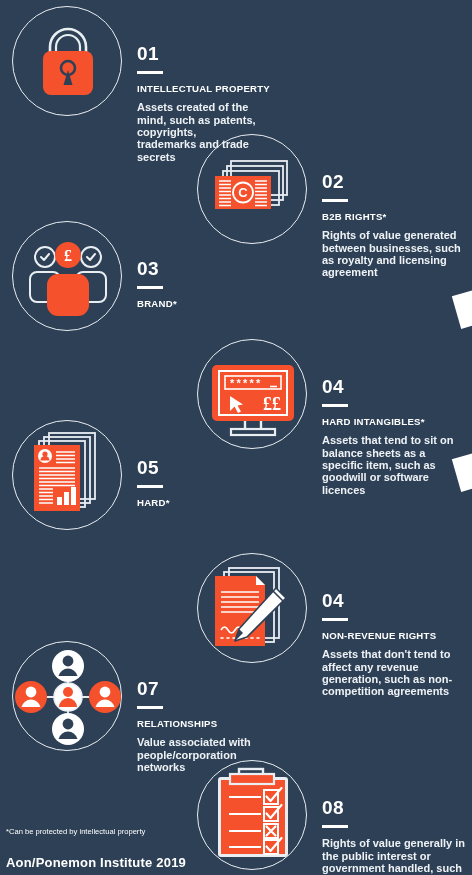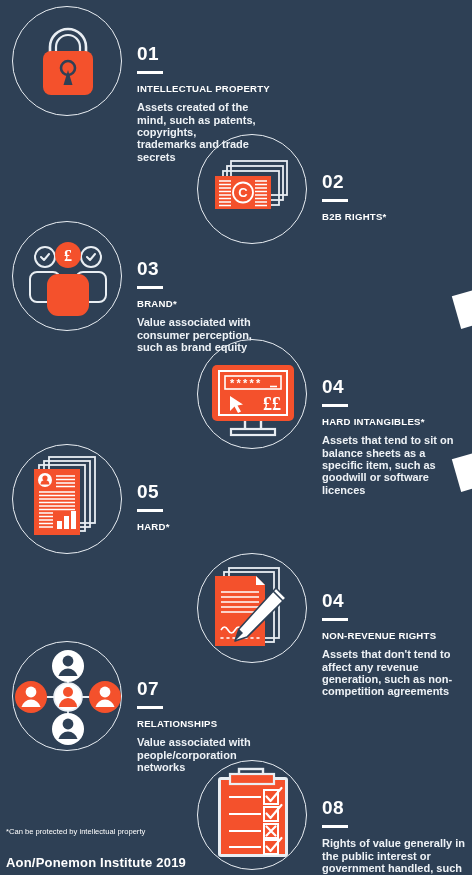--- a/index.html
+++ b/index.html
@@ -117,20 +117,21 @@
             <line x1="57" y1="63.5" x2="69" y2="63.5"></line>
           <line x1="57" y1="67" x2="69" y2="67"></line>
             <line x1="57" y1="70.5" x2="69" y2="70.5"></line>
         </g>
       </svg>
     </div>
     <div class="text-wrap">
       <div class="num">02</div>
       <div class="rule"></div>
       <div class="ttl">B2B RIGHTS*</div>
+      <div class="desc">Rights of value generated between businesses, such as royalty and licensing agreement</div>
     </div>
   </div>
 
   <div class="row left" style="top:218px;">
     <div class="icon-wrap">
       <svg viewBox="0 0 110 110" aria-hidden="true">
         <rect x="17" y="50" width="30" height="30" rx="7" fill="none" stroke="#e9eef3" stroke-width="2"></rect>
         <rect x="63" y="50" width="30" height="30" rx="7" fill="none" stroke="#e9eef3" stroke-width="2"></rect>
         <circle cx="32" cy="35" r="10" fill="none" stroke="#e9eef3" stroke-width="2"></circle>
         <path d="M28 35 l3 3 l5 -6" fill="none" stroke="#e9eef3" stroke-width="2" stroke-linecap="round" stroke-linejoin="round"></path>
@@ -138,21 +139,20 @@
         <path d="M74 35 l3 3 l5 -6" fill="none" stroke="#e9eef3" stroke-width="2" stroke-linecap="round" stroke-linejoin="round"></path>
         <rect x="34" y="52" width="42" height="42" rx="11" fill="#f4512c"></rect>
         <circle cx="55" cy="33" r="13" fill="#f4512c"></circle>
         <text x="55" y="39" font-family="Liberation Serif, serif" font-size="16" font-weight="700" fill="#ffffff" text-anchor="middle">£</text>
       </svg>
     </div>
     <div class="text-wrap">
       <div class="num">03</div>
       <div class="rule"></div>
       <div class="ttl">BRAND*</div>
-      <div class="desc">Value associated with consumer perception, such as brand equity</div>
     </div>
   </div>
 
   <div class="row right" style="top:336px;">
     <div class="icon-wrap">
       <svg viewBox="0 0 110 110" aria-hidden="true">
         <rect x="14" y="25" width="82" height="56" rx="5" fill="#f4512c"></rect>
         <rect x="21" y="31" width="68" height="44" fill="none" stroke="#ffffff" stroke-width="2"></rect>
         <rect x="27" y="36" width="56" height="13" fill="none" stroke="#ffffff" stroke-width="1.6"></rect>
         <text x="32" y="47" font-family="Liberation Sans, sans-serif" font-size="11" font-weight="700" fill="#ffffff" letter-spacing="2.2">*****</text>
@@ -165,21 +165,21 @@
       </svg>
     </div>
     <div class="text-wrap">
       <div class="num">04</div>
       <div class="rule"></div>
       <div class="ttl">HARD INTANGIBLES*</div>
       <div class="desc">Assets that tend to sit on balance sheets as a specific item, such as goodwill or software licences</div>
     </div>
   </div>
 
-  <div class="row left" style="top:441px;padding-left:44px;">
+  <div class="row left" style="top:417px;padding-left:44px;">
     <div class="icon-wrap">
       <svg viewBox="0 0 110 110" aria-hidden="true">
         <rect x="36" y="12" width="46" height="66" fill="none" stroke="#e9eef3" stroke-width="1.8"></rect>
         <rect x="31" y="16" width="46" height="66" fill="none" stroke="#e9eef3" stroke-width="1.8"></rect>
         <rect x="26" y="20" width="46" height="66" fill="none" stroke="#e9eef3" stroke-width="1.8"></rect>
         <rect x="21" y="24" width="46" height="66" fill="#f4512c"></rect>
         <circle cx="32" cy="35" r="7" fill="#ffffff"></circle>
         <circle cx="32" cy="33" r="2.6" fill="#f4512c"></circle>
         <path d="M27.5 39.5 a4.5 4.5 0 0 1 9 0 z" fill="#f4512c"></path>
         <g stroke="#ffffff" stroke-width="1.5">

